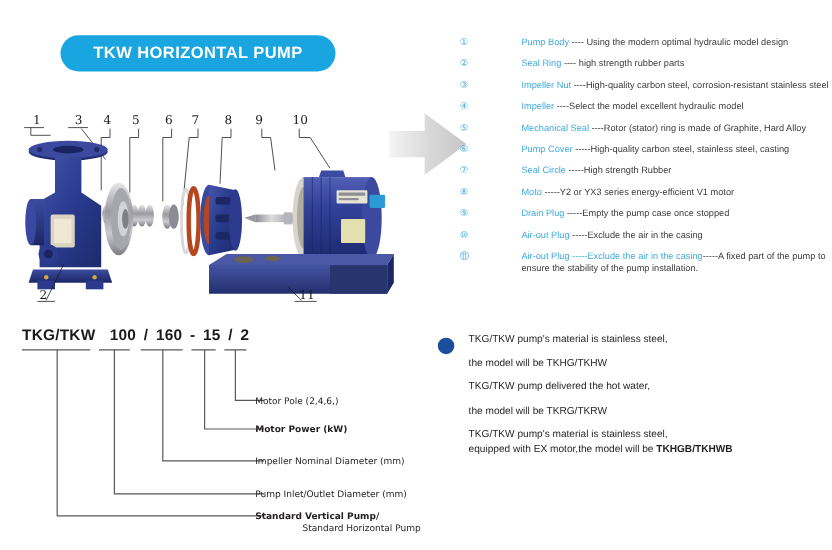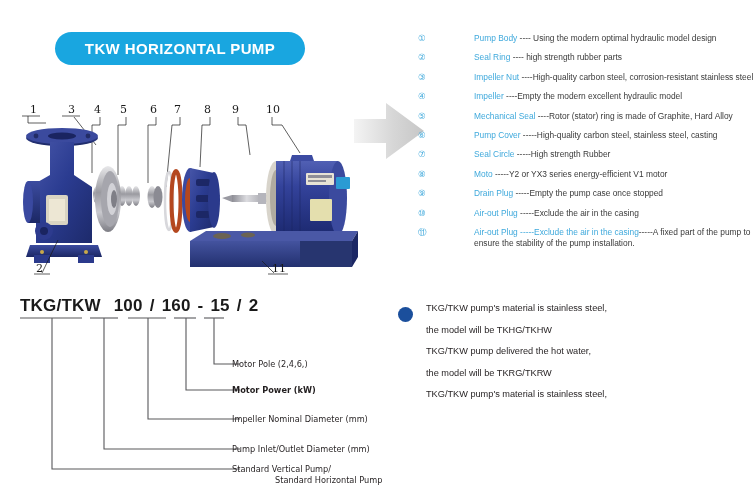--- a/index.html
+++ b/index.html
@@ -52,21 +52,21 @@
   .part-desc-blue { color: #3FA9DC; }
   .part-row.tall { line-height: 11.5px; }
   .indent2 { display: block; padding-left: 0px; }
 
   
   .model-block { position: absolute; left: 0; top: 296px; width: 380px; height: 200px; }
   .model-code {
     position: absolute; left: 20px; top: 0px;
     display: flex; align-items: baseline;
     font-family: "Liberation Sans", sans-serif;
-    font-size: 17px; font-weight: bold; color: #1a1a1a;
+    font-size: 14px; font-weight: bold; color: #1a1a1a;
     letter-spacing: .2px;
   }
   .code-seg { white-space: pre; }
   .code-sep { color: #1a1a1a; }
   .model-svg { position: absolute; left: 0; top: 0; }
   .mlabel {
     position: absolute;
     font-family: "DejaVu Sans", sans-serif;
     font-size: 8.2px; color: #231f20; line-height: 10.5px;
     white-space: nowrap;
@@ -287,21 +287,21 @@
     <div class="part-row">
       <span class="part-num">③</span>
       <span class="part-txt">
         <span class="part-name">Impeller Nut</span><span class="part-desc"> ----</span><span class="part-desc">High-quality carbon steel, corrosion-resistant stainless steel</span>
       </span>
     </div>
 
     <div class="part-row">
       <span class="part-num">④</span>
       <span class="part-txt">
-        <span class="part-name">Impeller</span><span class="part-desc"> ----</span><span class="part-desc">Empty the modern excellent hydraulic model</span>
+        <span class="part-name">Impeller</span><span class="part-desc"> ----</span><span class="part-desc">Select the model excellent hydraulic model</span>
       </span>
     </div>
 
     <div class="part-row">
       <span class="part-num">⑤</span>
       <span class="part-txt">
         <span class="part-name">Mechanical Seal</span><span class="part-desc"> ----</span><span class="part-desc">Rotor (stator) ring is made of Graphite, Hard Alloy</span>
       </span>
     </div>
 
@@ -384,26 +384,27 @@
         <path d="M148 22 L148 123 L240 123"></path>
         <path d="M104 22 L104 153 L240 153"></path>
         <path d="M52 22 L52 173 L240 173"></path>
       </g>
     </svg>
 
     <div class="mlabel" style="left:212px; top:63px;">Motor Pole (2,4,6,)</div>
     <div class="mlabel" style="left:212px; top:89px;font-weight:bold;">Motor Power  (kW)</div>
     <div class="mlabel" style="left:212px; top:118px;">Impeller Nominal Diameter (mm)</div>
     <div class="mlabel" style="left:212px; top:148px;">Pump Inlet/Outlet Diameter (mm)</div>
-    <div class="mlabel" style="left:212px; top:168px;">Standard Vertical Pump/</div>
+    <div class="mlabel" style="left:212px; top:168px;font-weight:bold;">Standard Vertical Pump/</div>
     <div class="mlabel" style="left:212px; top:179px;margin-left:43px;">Standard  Horizontal Pump</div>
   </div>
 
   <div class="notes">
     <div class="bullet-dot"></div>
     <div class="note-line">TKG/TKW pump's material is stainless steel,</div>
     <div class="note-line">the model will be TKHG/TKHW</div>
     <div class="note-line">TKG/TKW pump delivered the hot water,</div>
     <div class="note-line">the model will be TKRG/TKRW</div>
     <div class="note-line tight">TKG/TKW pump's material is stainless steel,</div>
+    <div class="note-line last"><span>equipped with EX motor,the model will be </span><span class="b">TKHGB/TKHWB</span></div>
   </div>
 
 </div>
 
 </body></html>

